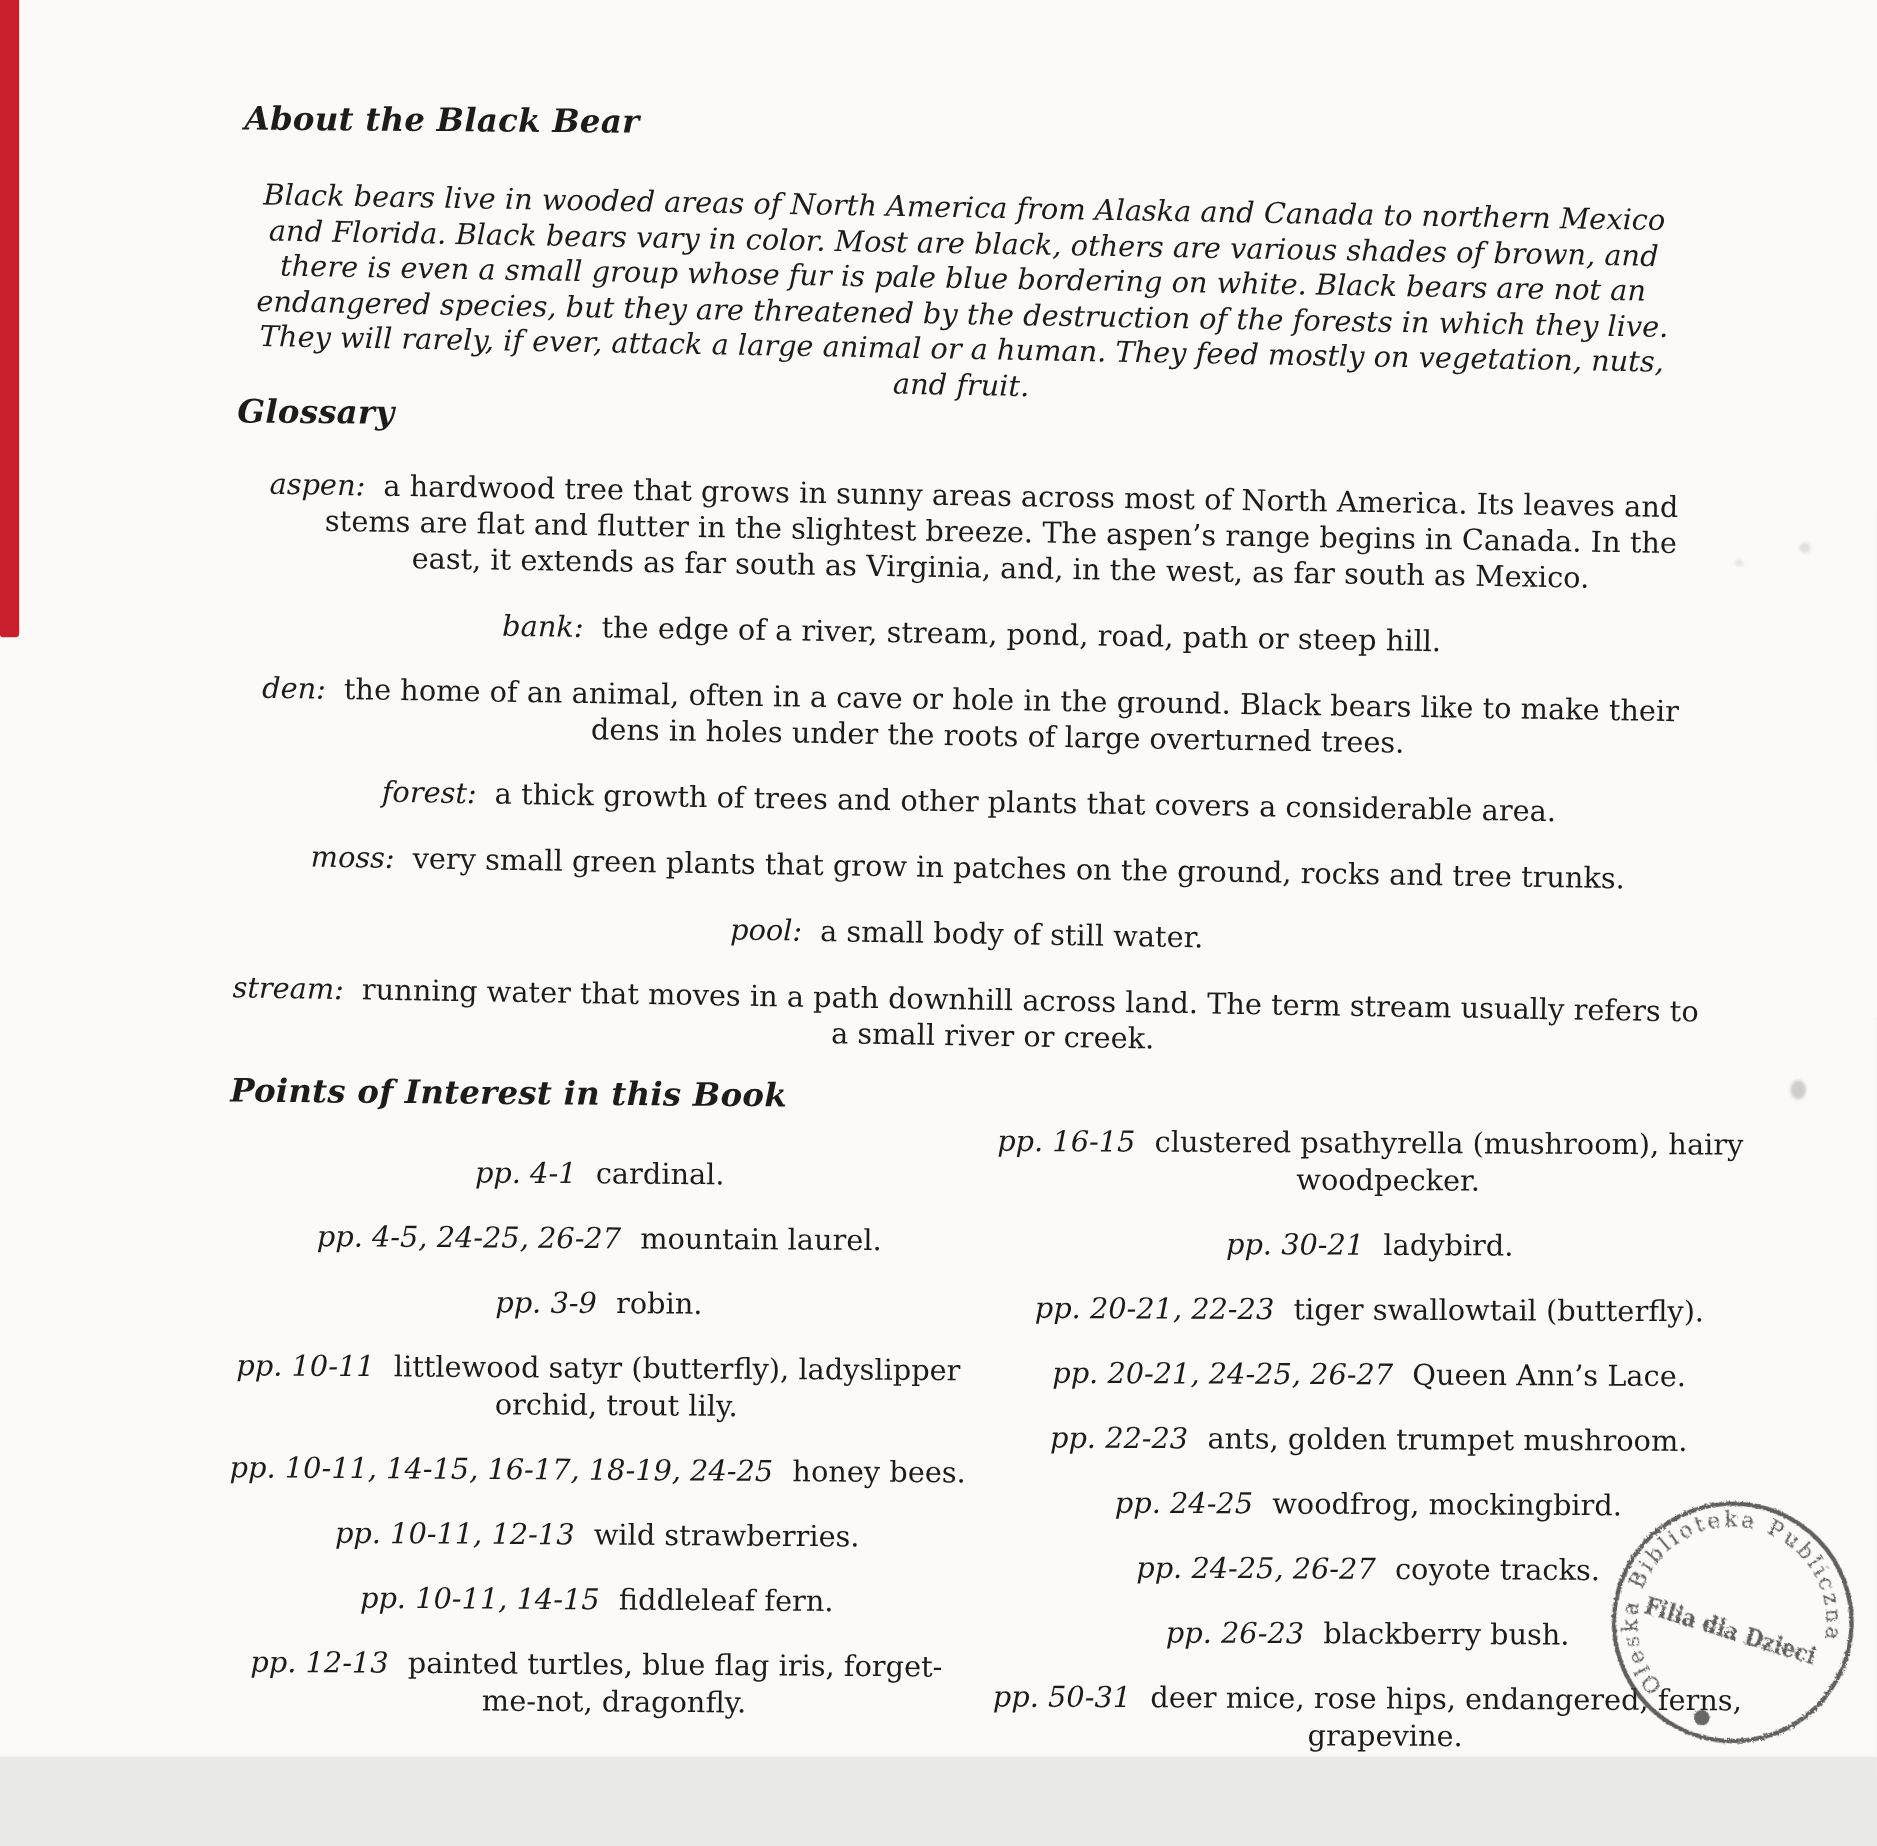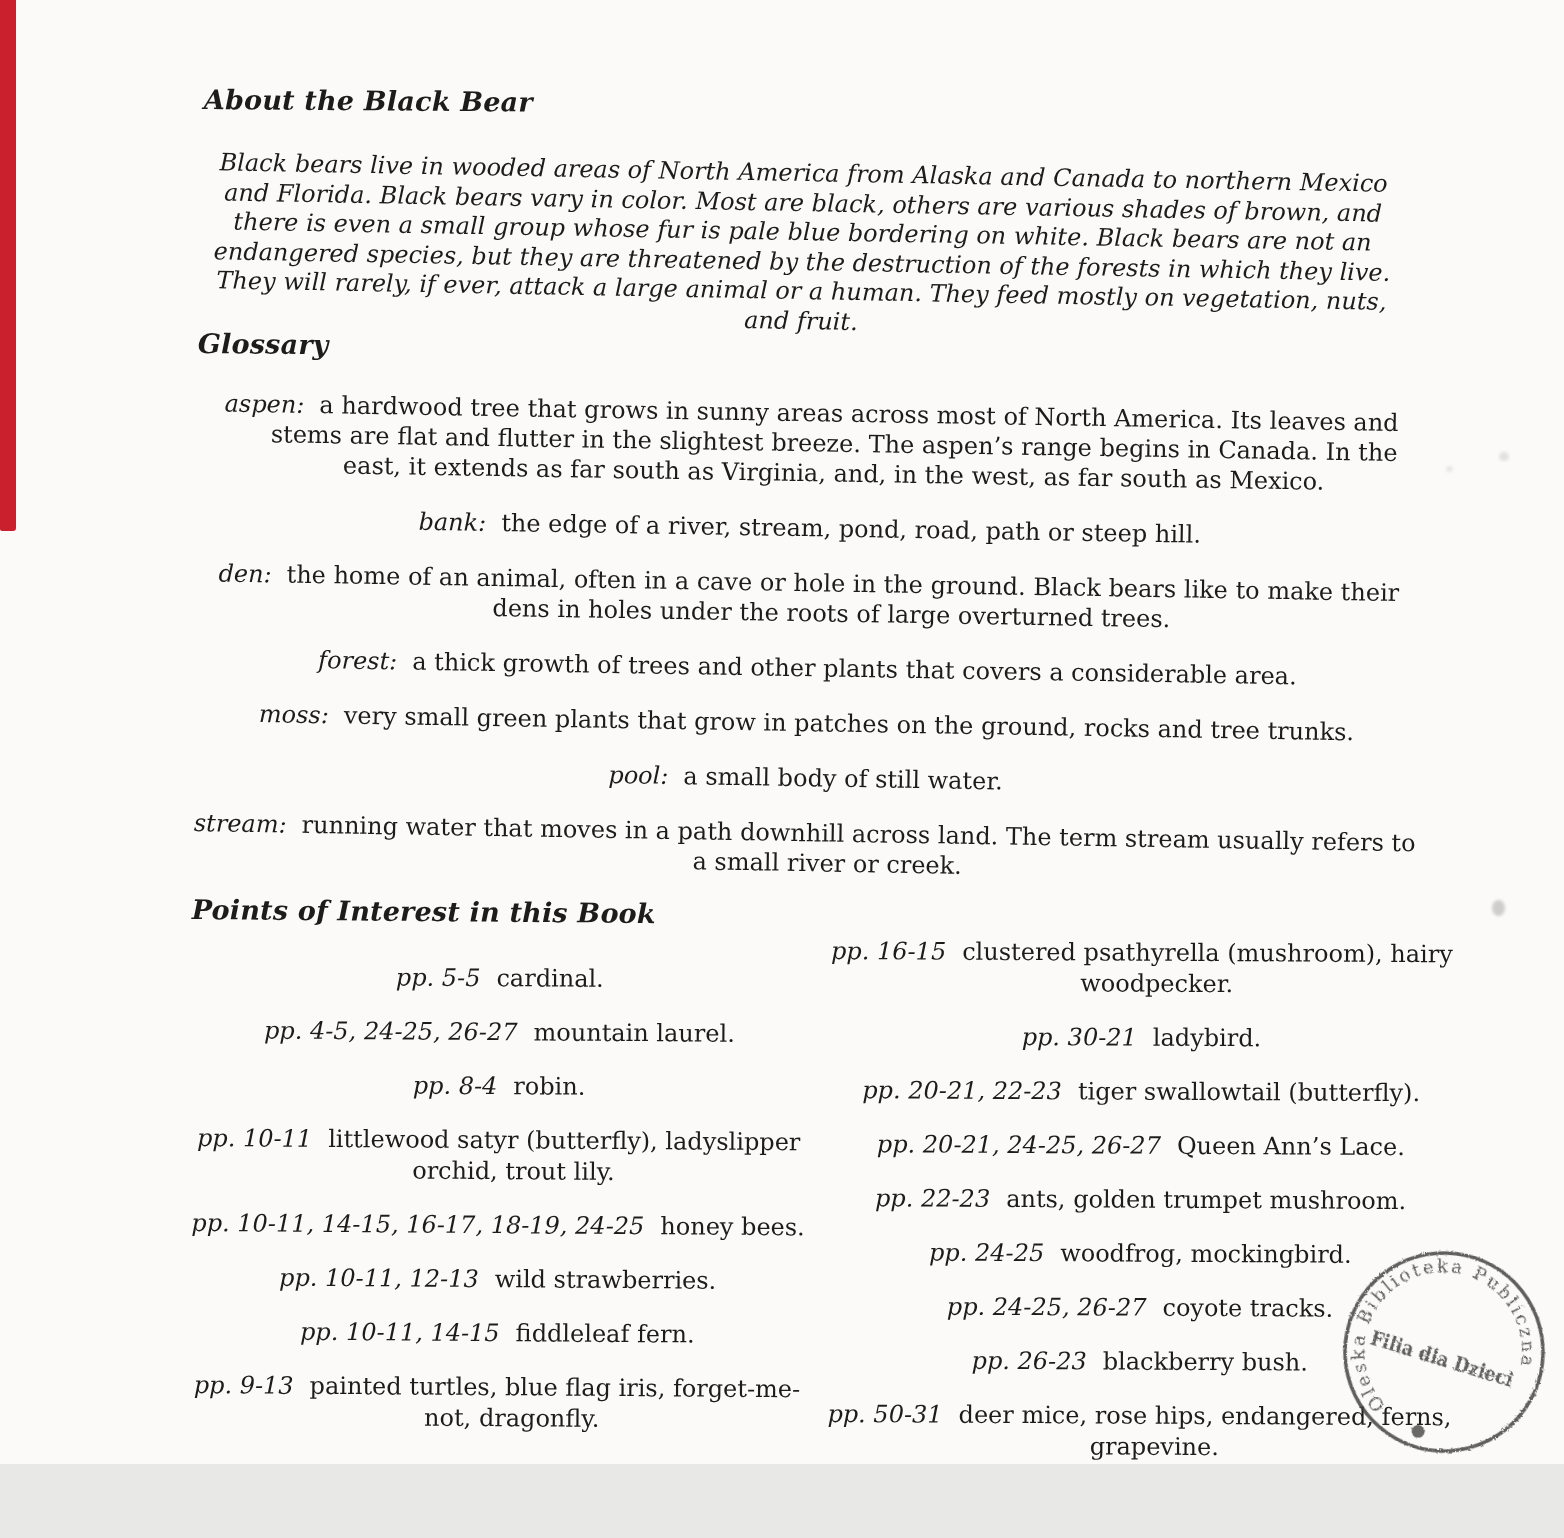--- a/index.html
+++ b/index.html
@@ -87,28 +87,28 @@
     <p class="gl-entry"><span class="term">den:</span><span>the home of an animal, often in a cave or hole in the ground. Black bears like to make their dens in holes under the roots of large overturned trees.</span></p>
     <p class="gl-entry"><span class="term">forest:</span><span>a thick growth of trees and other plants that covers a considerable area.</span></p>
     <p class="gl-entry"><span class="term">moss:</span><span>very small green plants that grow in patches on the ground, rocks and tree trunks.</span></p>
     <p class="gl-entry"><span class="term">pool:</span><span>a small body of still water.</span></p>
     <p class="gl-entry"><span class="term">stream:</span><span>running water that moves in a path downhill across land. The term stream usually refers to a small river or creek.</span></p>
   </div>
 
   <div class="heading h-points">Points of Interest in this Book</div>
 
   <div class="col col-left">
-    <p class="pt"><span class="pg">pp. 5-5</span><span>cardinal.</span></p>
+    <p class="pt"><span class="pg">pp. 4-1</span><span>cardinal.</span></p>
     <p class="pt"><span class="pg">pp. 4-5, 24-25, 26-27</span><span>mountain laurel.</span></p>
-    <p class="pt"><span class="pg">pp. 8-4</span><span>robin.</span></p>
+    <p class="pt"><span class="pg">pp. 3-9</span><span>robin.</span></p>
     <p class="pt"><span class="pg">pp. 10-11</span><span>littlewood satyr (butterfly), ladyslipper orchid, trout lily.</span></p>
     <p class="pt"><span class="pg">pp. 10-11, 14-15, 16-17, 18-19, 24-25</span><span>honey bees.</span></p>
     <p class="pt"><span class="pg">pp. 10-11, 12-13</span><span>wild strawberries.</span></p>
     <p class="pt"><span class="pg">pp. 10-11, 14-15</span><span>fiddleleaf fern.</span></p>
-    <p class="pt"><span class="pg">pp. 9-13</span><span>painted turtles, blue flag iris, forget-me-not, dragonfly.</span></p>
+    <p class="pt"><span class="pg">pp. 12-13</span><span>painted turtles, blue flag iris, forget-me-not, dragonfly.</span></p>
   </div>
 
   <div class="col col-right">
     <p class="pt"><span class="pg">pp. 16-15</span><span>clustered psathyrella (mushroom), hairy woodpecker.</span></p>
     <p class="pt"><span class="pg">pp. 30-21</span><span>ladybird.</span></p>
     <p class="pt"><span class="pg">pp. 20-21, 22-23</span><span>tiger swallowtail (butterfly).</span></p>
     <p class="pt"><span class="pg">pp. 20-21, 24-25, 26-27</span><span>Queen Ann’s Lace.</span></p>
     <p class="pt"><span class="pg">pp. 22-23</span><span>ants, golden trumpet mushroom.</span></p>
     <p class="pt"><span class="pg">pp. 24-25</span><span>woodfrog, mockingbird.</span></p>
     <p class="pt"><span class="pg">pp. 24-25, 26-27</span><span>coyote tracks.</span></p>

